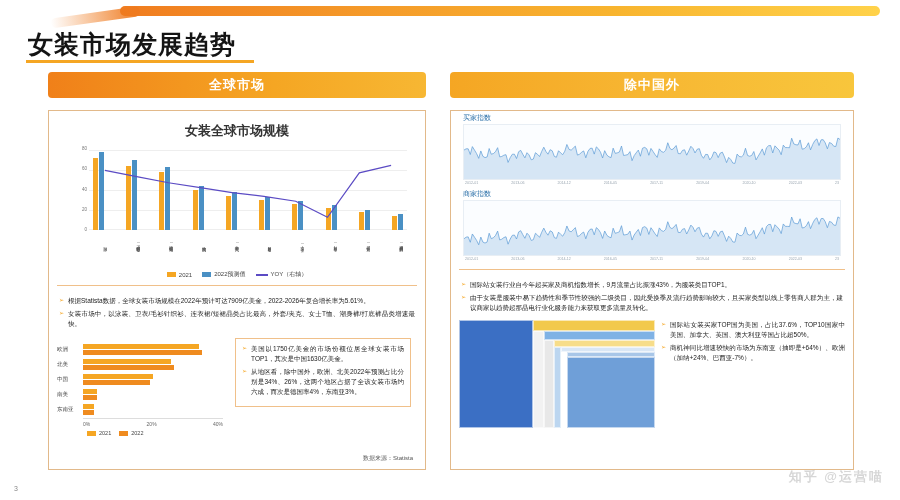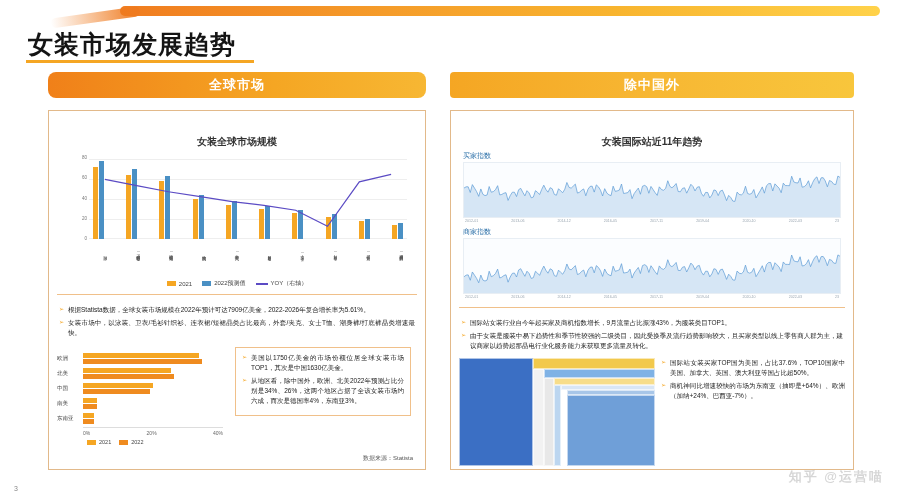--- a/index.html
+++ b/index.html
@@ -42,37 +42,36 @@
   .pill {
     position: absolute; top: 72px; height: 26px;
     border-radius: 4px;
     color: #ffffff; font-size: 13px; font-weight: bold;
     display: flex; align-items: center; justify-content: center;
     letter-spacing: 1px;
   }
   .pill-left {
     left: 48px; width: 378px;
     background: linear-gradient(90deg, #f08019 0%, #f5a623 60%, #f7b733 100%);
-    border-radius: 8px;
   }
   .pill-right {
     left: 450px; width: 404px;
     background: linear-gradient(90deg, #f5a623 0%, #f7b733 50%, #f8c63c 100%);
   }
 
   
   .panel {
     position: absolute; top: 110px; height: 360px;
     background: #ffffff; border: 1px solid #e2b98a;
   }
   .panel-left { left: 48px; width: 378px; }
   .panel-right { left: 450px; width: 404px; }
 
   .panel-caption {
-    text-align: center; font-size: 10px; color: #333; margin-top: 24px;
+    text-align: center; font-size: 13px; color: #333; margin-top: 11px;
     font-weight: bold;
   }
 
   
   .chart-wrap {
     position: relative; margin: 4px 10px 0 10px; height: 110px;
   }
   .chart-plot {
     position: absolute; left: 30px; right: 8px; top: 6px; height: 80px;
   }
@@ -369,21 +368,20 @@
         <span>从地区看，除中国外，欧洲、北美2022年预测占比分别是34%、26%，这两个地区占据了全该女装市场约六成，而次是德国率4%，东南亚3%。</span>
       </div>
     </div>
   </div>
 
   <div class="source-note">数据来源：Statista</div>
 </div>
 
 <div class="panel panel-right">
 
-  <div class="panel-caption">女装国际站近11年趋势</div>
 
   <div class="index-box">
     <div class="index-label">买家指数</div>
     <div class="index-card">
       <svg id="buyerSvg" viewBox="0 0 360 56" preserveAspectRatio="none">
           <polygon points="0,56 0.0,26.0 2.0,24.7 4.0,24.7 6.0,30.6 8.0,22.4 10.1,26.1 12.1,29.7 14.1,34.6 16.1,26.9 18.1,32.5 20.1,33.8 22.1,33.2 24.1,24.4 26.1,30.3 28.2,29.6 30.2,27.6 32.2,23.5 34.2,33.1 36.2,32.6 38.2,31.3 40.2,30.8 42.2,38.8 44.2,33.9 46.3,30.3 48.3,30.3 50.3,34.8 52.3,27.7 54.3,26.3 56.3,30.4 58.3,34.1 60.3,28.7 62.3,31.0 64.4,36.1 66.4,35.3 68.4,28.7 70.4,30.4 72.4,32.7 74.4,27.4 76.4,23.0 78.4,27.4 80.4,30.3 82.5,25.6 84.5,26.8 86.5,32.6 88.5,33.4 90.5,26.7 92.5,28.9 94.5,30.8 96.5,27.2 98.5,20.2 100.6,25.3 102.6,26.1 104.6,24.0 106.6,21.9 108.6,31.2 110.6,30.4 112.6,28.2 114.6,26.9 116.6,34.0 118.7,27.3 120.7,24.3 122.7,24.0 124.7,30.2 126.7,22.7 128.7,24.7 130.7,28.2 132.7,34.2 134.7,26.6 136.8,31.2 138.8,33.0 140.8,33.8 142.8,24.0 144.8,29.4 146.8,28.9 148.8,28.0 150.8,21.8 152.8,31.6 154.9,31.2 156.9,30.7 158.9,27.6 160.9,37.0 162.9,31.8 164.9,28.8 166.9,26.0 168.9,32.4 170.9,24.1 173.0,23.2 175.0,24.7 177.0,31.4 179.0,24.3 181.0,27.5 183.0,30.8 185.0,33.6 187.0,24.7 189.1,27.6 191.1,28.3 193.1,26.2 195.1,18.4 197.1,24.2 199.1,25.7 201.1,23.9 203.1,21.3 205.1,29.6 207.2,29.8 209.2,26.3 211.2,25.7 213.2,31.3 215.2,26.9 217.2,22.1 219.2,24.3 221.2,29.0 223.2,25.2 225.3,24.5 227.3,31.4 229.3,34.5 231.3,30.5 233.3,30.6 235.3,36.2 237.3,33.3 239.3,27.9 241.3,28.7 243.4,33.8 245.4,29.1 247.4,28.2 249.4,33.2 251.4,39.0 253.4,33.6 255.4,35.8 257.4,39.5 259.4,39.8 261.5,30.2 263.5,32.6 265.5,33.1 267.5,31.3 269.5,24.1 271.5,31.6 273.5,32.4 275.5,31.5 277.5,27.5 279.6,36.2 281.6,32.5 283.6,28.9 285.6,24.8 287.6,31.3 289.6,23.6 291.6,21.5 293.6,21.3 295.6,29.0 297.7,21.6 299.7,23.9 301.7,26.1 303.7,30.8 305.7,20.9 307.7,23.4 309.7,23.4 311.7,23.6 313.7,13.7 315.8,19.7 317.8,20.5 319.8,20.7 321.8,15.5 323.8,25.1 325.8,24.5 327.8,22.6 329.8,18.4 331.8,25.8 333.9,20.1 335.9,16.2 337.9,14.4 339.9,21.3 341.9,15.4 343.9,15.2 345.9,18.6 347.9,24.7 349.9,18.2 352.0,19.2 354.0,22.0 356.0,22.3 358.0,13.5 360.0,15.0 360,56" fill="#cfe2f3" opacity="0.85"></polygon>
           <polyline points="0.0,26.0 2.0,24.7 4.0,24.7 6.0,30.6 8.0,22.4 10.1,26.1 12.1,29.7 14.1,34.6 16.1,26.9 18.1,32.5 20.1,33.8 22.1,33.2 24.1,24.4 26.1,30.3 28.2,29.6 30.2,27.6 32.2,23.5 34.2,33.1 36.2,32.6 38.2,31.3 40.2,30.8 42.2,38.8 44.2,33.9 46.3,30.3 48.3,30.3 50.3,34.8 52.3,27.7 54.3,26.3 56.3,30.4 58.3,34.1 60.3,28.7 62.3,31.0 64.4,36.1 66.4,35.3 68.4,28.7 70.4,30.4 72.4,32.7 74.4,27.4 76.4,23.0 78.4,27.4 80.4,30.3 82.5,25.6 84.5,26.8 86.5,32.6 88.5,33.4 90.5,26.7 92.5,28.9 94.5,30.8 96.5,27.2 98.5,20.2 100.6,25.3 102.6,26.1 104.6,24.0 106.6,21.9 108.6,31.2 110.6,30.4 112.6,28.2 114.6,26.9 116.6,34.0 118.7,27.3 120.7,24.3 122.7,24.0 124.7,30.2 126.7,22.7 128.7,24.7 130.7,28.2 132.7,34.2 134.7,26.6 136.8,31.2 138.8,33.0 140.8,33.8 142.8,24.0 144.8,29.4 146.8,28.9 148.8,28.0 150.8,21.8 152.8,31.6 154.9,31.2 156.9,30.7 158.9,27.6 160.9,37.0 162.9,31.8 164.9,28.8 166.9,26.0 168.9,32.4 170.9,24.1 173.0,23.2 175.0,24.7 177.0,31.4 179.0,24.3 181.0,27.5 183.0,30.8 185.0,33.6 187.0,24.7 189.1,27.6 191.1,28.3 193.1,26.2 195.1,18.4 197.1,24.2 199.1,25.7 201.1,23.9 203.1,21.3 205.1,29.6 207.2,29.8 209.2,26.3 211.2,25.7 213.2,31.3 215.2,26.9 217.2,22.1 219.2,24.3 221.2,29.0 223.2,25.2 225.3,24.5 227.3,31.4 229.3,34.5 231.3,30.5 233.3,30.6 235.3,36.2 237.3,33.3 239.3,27.9 241.3,28.7 243.4,33.8 245.4,29.1 247.4,28.2 249.4,33.2 251.4,39.0 253.4,33.6 255.4,35.8 257.4,39.5 259.4,39.8 261.5,30.2 263.5,32.6 265.5,33.1 267.5,31.3 269.5,24.1 271.5,31.6 273.5,32.4 275.5,31.5 277.5,27.5 279.6,36.2 281.6,32.5 283.6,28.9 285.6,24.8 287.6,31.3 289.6,23.6 291.6,21.5 293.6,21.3 295.6,29.0 297.7,21.6 299.7,23.9 301.7,26.1 303.7,30.8 305.7,20.9 307.7,23.4 309.7,23.4 311.7,23.6 313.7,13.7 315.8,19.7 317.8,20.5 319.8,20.7 321.8,15.5 323.8,25.1 325.8,24.5 327.8,22.6 329.8,18.4 331.8,25.8 333.9,20.1 335.9,16.2 337.9,14.4 339.9,21.3 341.9,15.4 343.9,15.2 345.9,18.6 347.9,24.7 349.9,18.2 352.0,19.2 354.0,22.0 356.0,22.3 358.0,13.5 360.0,15.0" fill="none" stroke="#5b9bd5" stroke-width="0.7"></polyline>
         </svg>
     </div>
     <div class="index-xaxis" id="buyerTicks">

